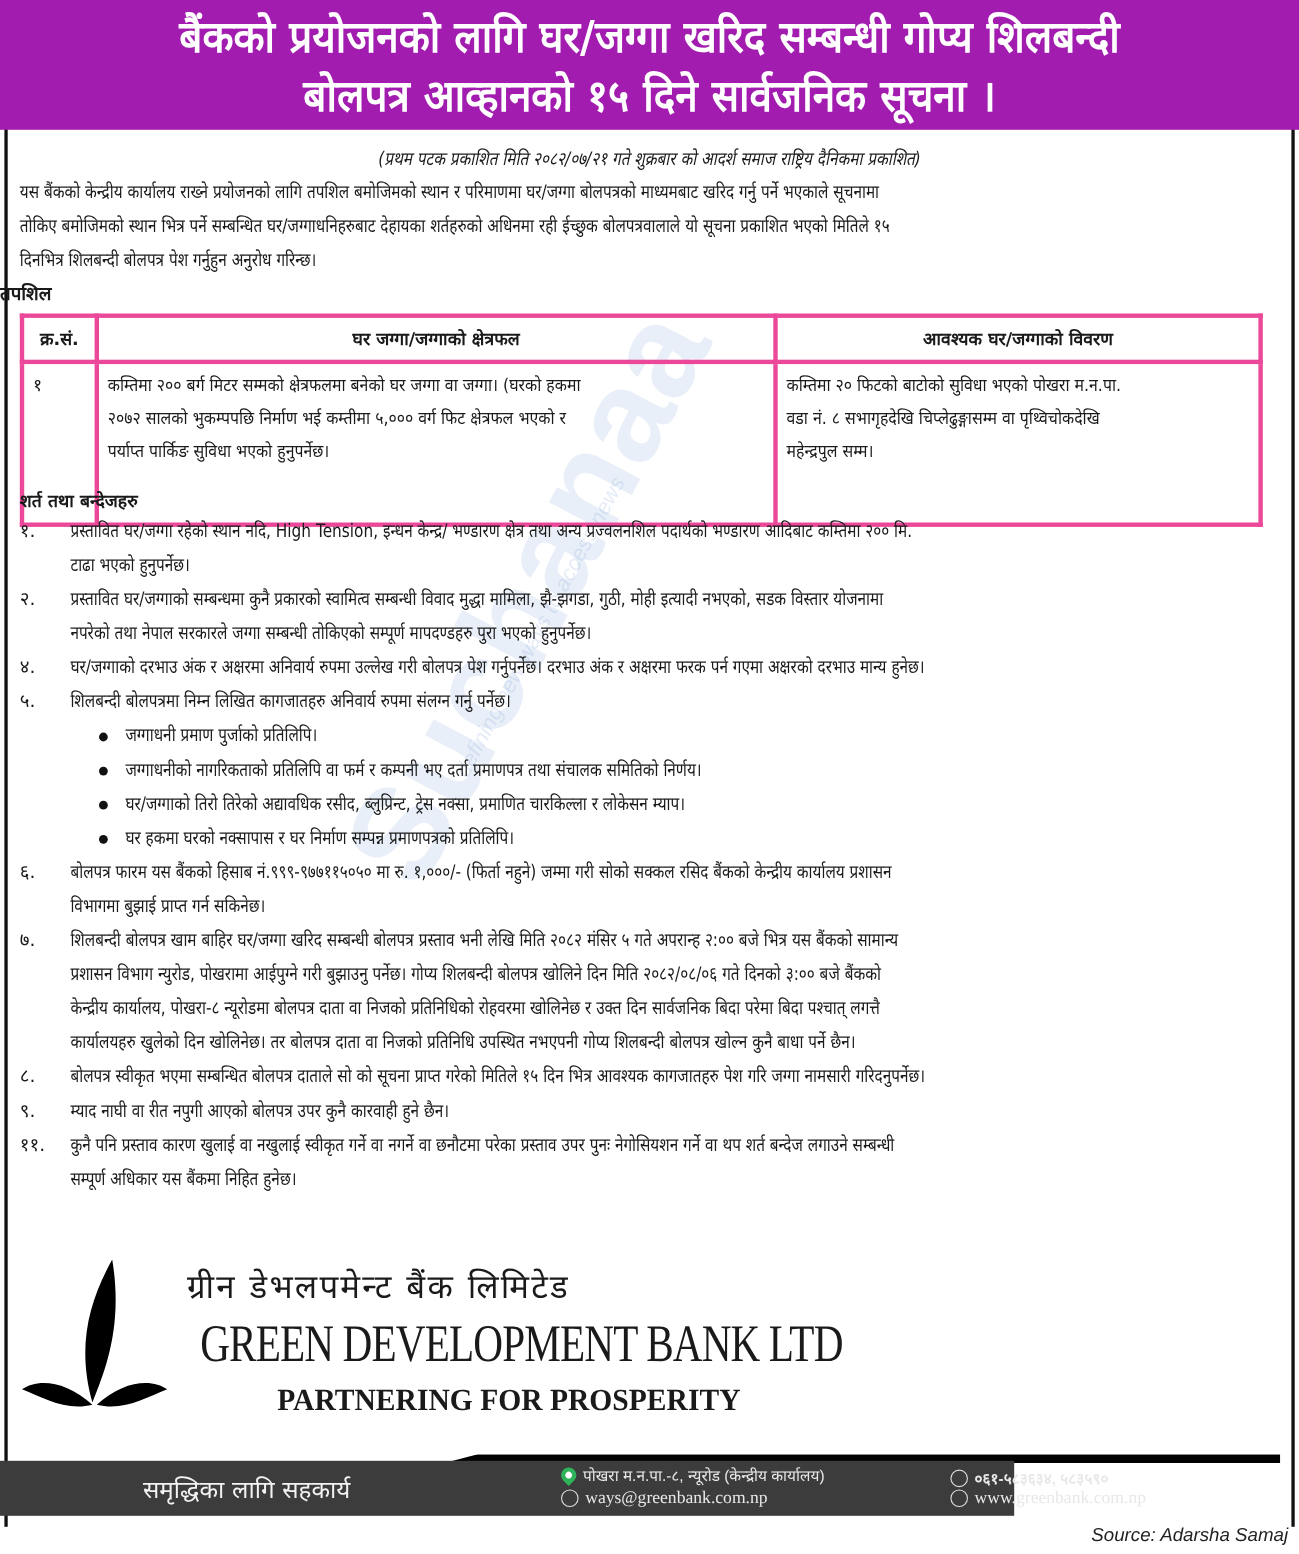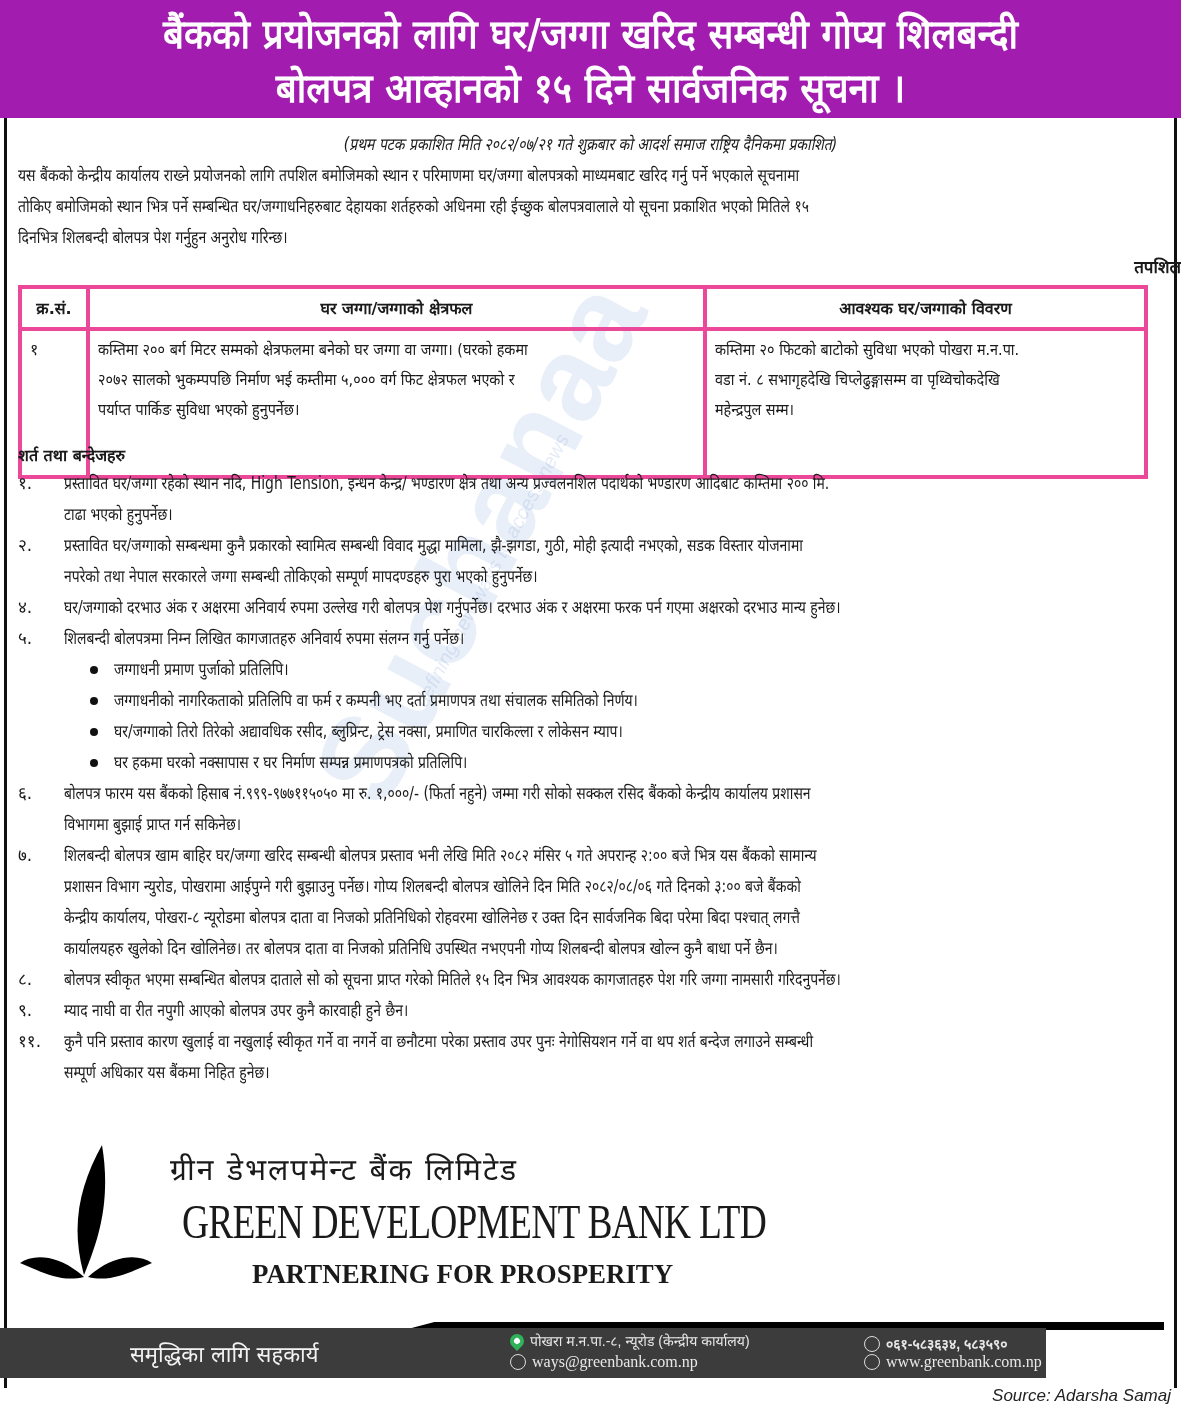--- a/index.html
+++ b/index.html
@@ -10,21 +10,21 @@
   .frame { position: absolute; left: 4px; top: 0; width: 1173px; height: 1388px; border-left: 3px solid #111; border-right: 3px solid #111; }
 
   .header { position: absolute; left: 0; top: 0; width: 1181px; height: 118px; background: #a21caf; color: #fff; text-align: center; }
   .header .t1 { position: absolute; left: 0; right: 0; top: 8px; font-size: 40px; font-weight: bold; letter-spacing: 0px; line-height: 52px; font-family: "DejaVu Sans", sans-serif; transform: scaleX(0.92); }
   .header .t2 { position: absolute; left: 0; right: 0; top: 62px; font-size: 40px; font-weight: bold; line-height: 52px; font-family: "DejaVu Sans", sans-serif; transform: scaleX(0.92); }
 
   .sub { position: absolute; left: 0; right: 0; top: 132px; text-align: center; font-size: 17px; font-style: italic; font-family: "DejaVu Sans", sans-serif; transform: scaleX(0.82); }
   .intro { position: absolute; left: 18px; width: 1148px; top: 160px; font-size: 17px; line-height: 31px; font-family: "DejaVu Sans", sans-serif; }
   .intro span { display: block; white-space: nowrap; transform-origin: left; transform: scaleX(0.82); }
 
-  .tbl-title { position: absolute; left: 0; right: 0; top: 255px; text-align: right; font-size: 17px; font-weight: bold; font-family: "DejaVu Sans", sans-serif; }
+  .tbl-title { position: absolute; left: 0; right: 0; top: 255px; text-align: left; font-size: 17px; font-weight: bold; font-family: "DejaVu Sans", sans-serif; }
   table.sched { position: absolute; left: 18px; top: 285px; width: 1130px; border-collapse: collapse; font-family: "DejaVu Sans", sans-serif; font-size: 16px; }
   table.sched th, table.sched td { border: 4px solid #ec4899; padding: 4px 8px; vertical-align: top; }
   table.sched th { height: 42px; vertical-align: middle; font-weight: bold; text-align: center; font-size: 16px; }
   table.sched td { line-height: 30px; height: 148px; }
   table.sched td .ln { display: block; white-space: nowrap; transform-origin: left; transform: scaleX(0.9); }
 
   .cond-title { position: absolute; left: 18px; top: 444px; font-size: 16px; font-weight: bold; font-family: "DejaVu Sans", sans-serif; }
   .conds { position: absolute; left: 18px; top: 468px; width: 1150px; font-family: "DejaVu Sans", sans-serif; font-size: 17px; line-height: 31px; }
   .cond { position: relative; padding-left: 46px; }
   .cond .num { position: absolute; left: 0; top: 0; }
@@ -32,21 +32,21 @@
   .bullets { padding-left: 96px; }
   .bullet { position: relative; }
   .bullet::before { content: ""; position: absolute; left: -24px; top: 12px; width: 8px; height: 8px; border-radius: 50%; background: #111; }
   .bullet .ln { display: block; white-space: nowrap; transform-origin: left; transform: scaleX(0.82); }
 
   .logo { position: absolute; left: 20px; top: 1145px; width: 240px; height: 150px; }
   .bank-np { position: absolute; left: 170px; top: 1148px; font-size: 30px; font-family: "DejaVu Sans", sans-serif; letter-spacing: 2px; text-align: center; }
   .bank-en { position: absolute; left: 182px; top: 1194px; font-size: 48px; font-family: "Liberation Serif", serif; transform-origin: left; transform: scaleX(0.78); white-space: nowrap; letter-spacing: -1px; }
   .bank-tag { position: absolute; left: 252px; top: 1258px; font-size: 28px; font-weight: bold; font-family: "Liberation Serif", serif; white-space: nowrap; transform-origin: left; transform: scaleX(0.96); }
 
-  .footer { position: absolute; left: 0; top: 1328px; width: 1046px; height: 50px; background: #3c3c3c; }
+  .footer { position: absolute; left: 0; top: 1328px; width: 922px; height: 50px; background: #3c3c3c; }
   .footer-top { position: absolute; left: 404px; top: 1322px; width: 760px; height: 8px; background: #000; clip-path: polygon(0 100%, 4% 0, 100% 0, 100% 100%); }
   .footer .slogan { position: absolute; left: 130px; top: 10px; font-size: 22px; color: #f2f2f2; font-family: "DejaVu Sans", sans-serif; }
   .footer .info { position: absolute; color: #e8e8e8; font-size: 14px; display: flex; align-items: center; gap: 6px; white-space: nowrap; }
   .footer .info .ic { width: 16px; height: 16px; border-radius: 50%; border: 1.5px solid #ddd; display: inline-block; position: relative; flex: none; }
   .footer .pin { width: 14px; height: 14px; border-radius: 50% 50% 50% 0; background: #2fb35a; transform: rotate(-45deg); display: inline-block; flex: none; position: relative; }
   .footer .pin::after { content: ""; position: absolute; left: 4px; top: 4px; width: 6px; height: 6px; background: #fff; border-radius: 50%; }
   .footer .serif { font-family: "Liberation Serif", serif; font-size: 16px; }
 
   .source { position: absolute; right: 10px; top: 1386px; font-size: 17px; font-style: italic; color: #222; font-family: "Liberation Sans", sans-serif; }
 

